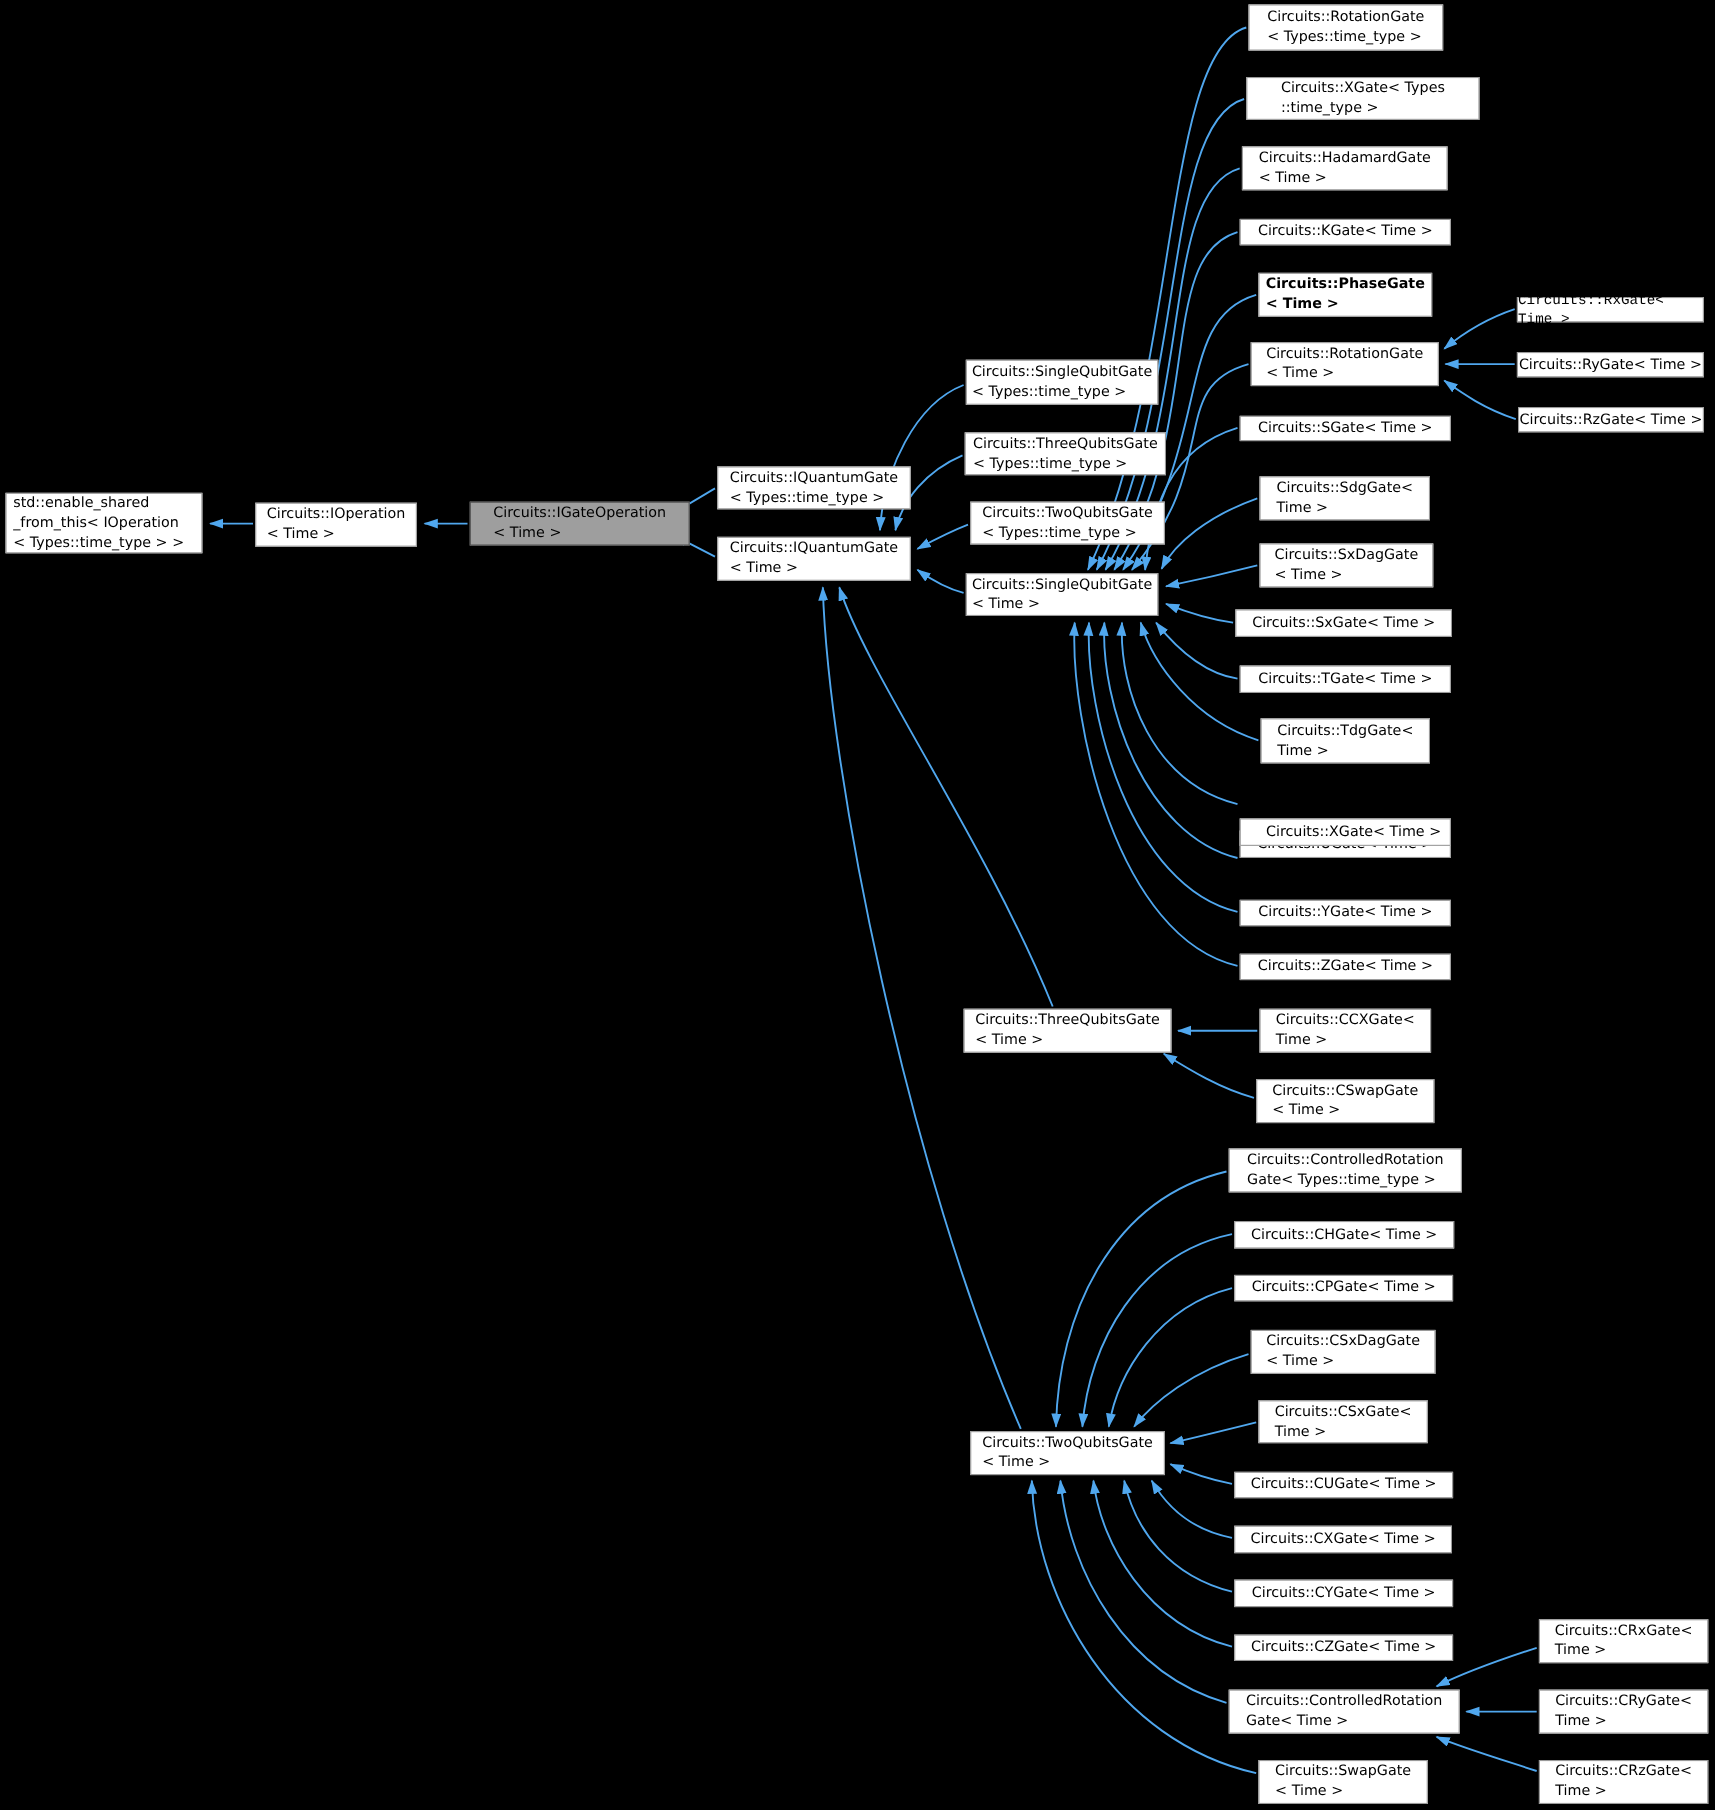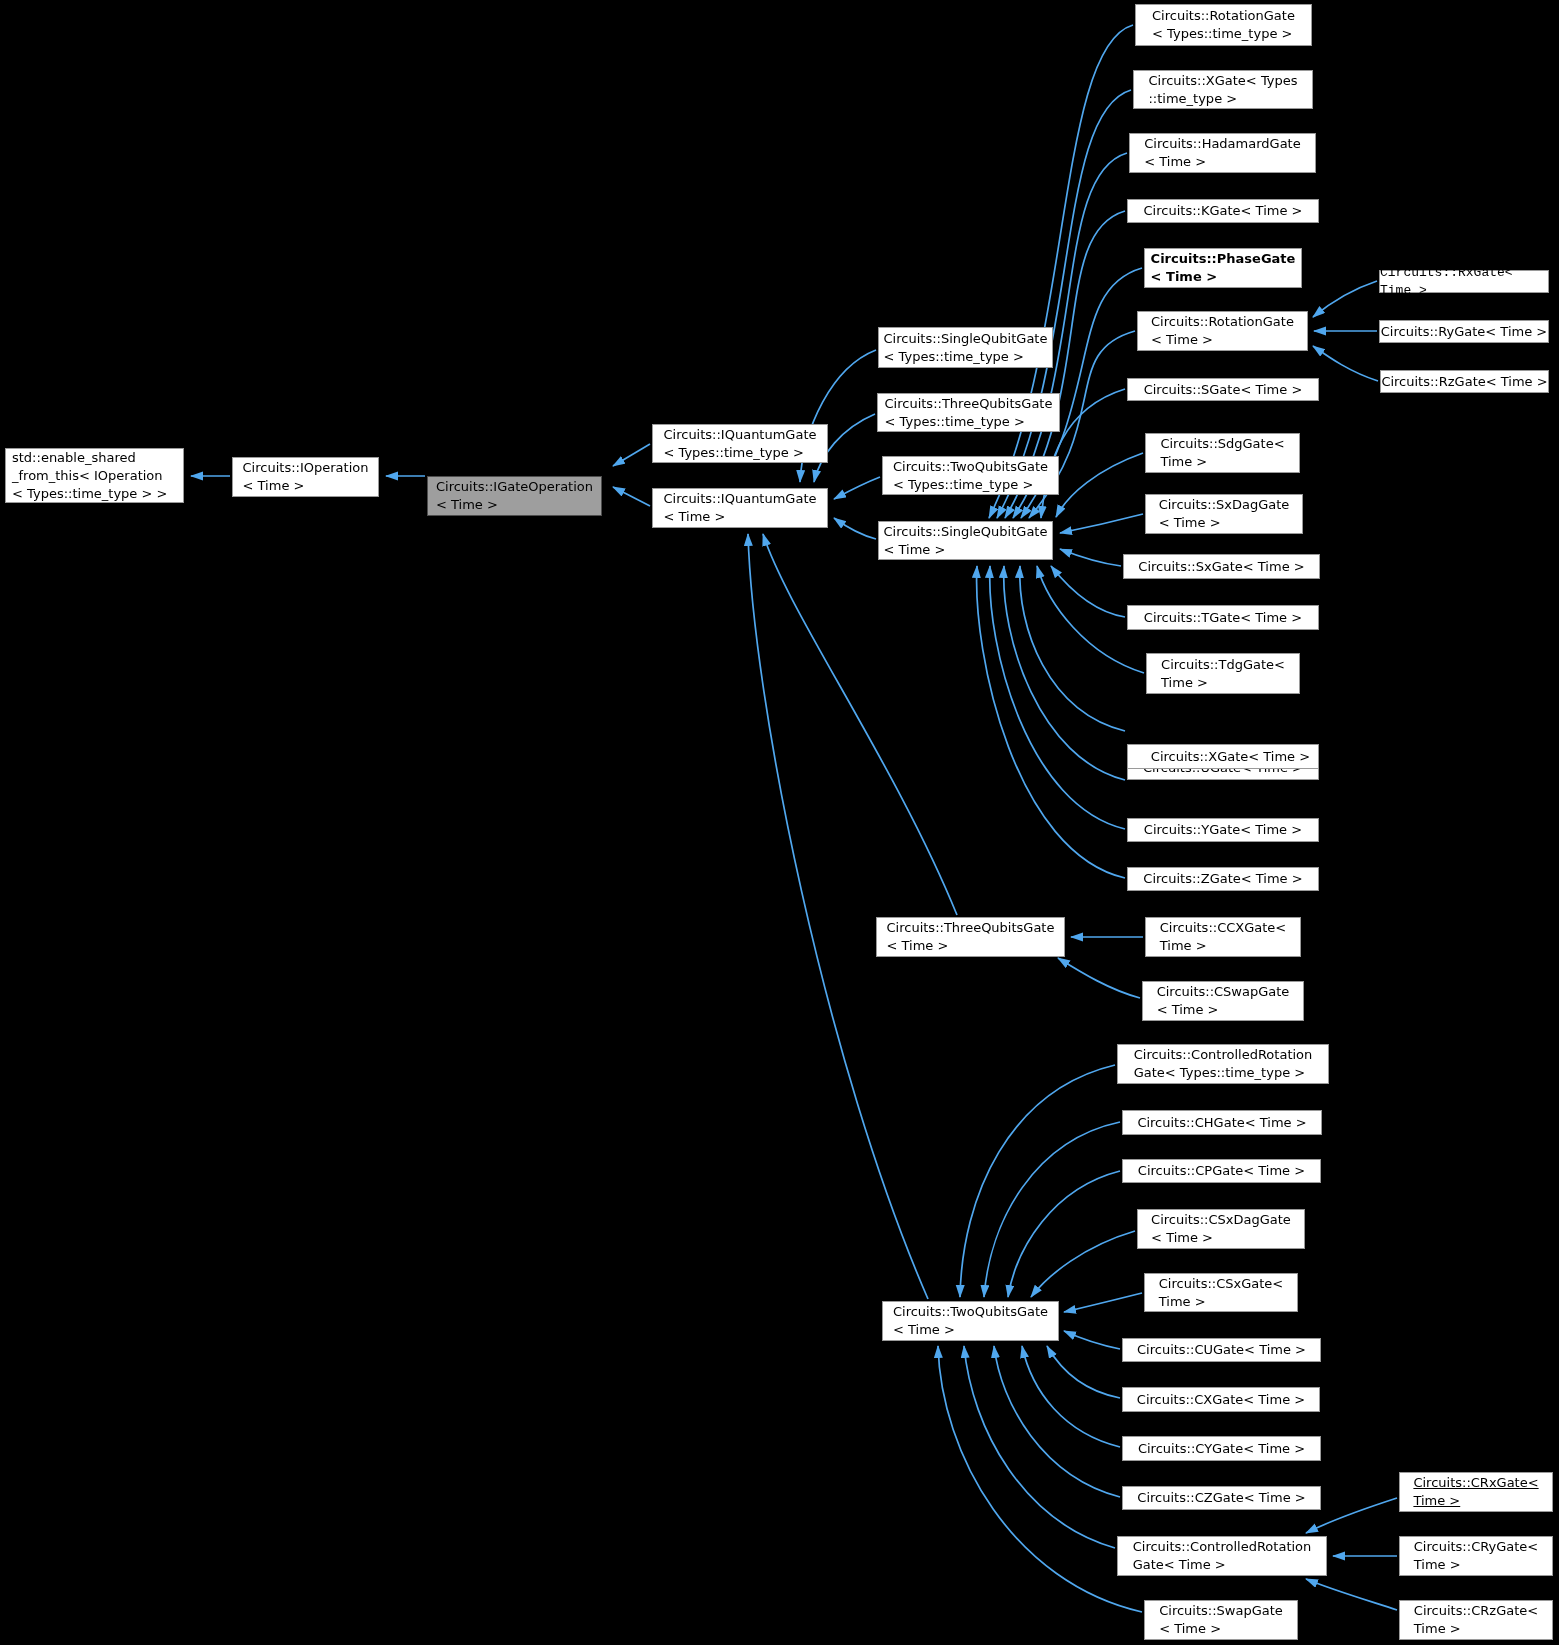--- a/index.html
+++ b/index.html
@@ -84,41 +84,41 @@
   <path class="edge" marker-end="url(#ah)" d="M 1397 1498 C 1360 1510 1330 1521 1306 1533"></path>
   <path class="edge" marker-end="url(#ah)" d="M 1397 1556 L 1333 1556"></path>
   <path class="edge" marker-end="url(#ah)" d="M 1397 1610 C 1360 1598 1330 1589 1306 1579"></path>
 </svg>
 
 <div class="node align-left" style="left:5px;top:448px;width:179px;height:55px;">std::enable_shared
 _from_this&lt; IOperation
 &lt; Types::time_type &gt; &gt;</div>
 <div class="node" style="left:232px;top:457px;width:147px;height:40px;">Circuits::IOperation
 &lt; Time &gt;</div>
-<div class="node selected" style="left:427px;top:456px;width:175px;height:40px;margin-top:20px;">Circuits::IGateOperation
+<div class="node selected" style="left:427px;top:456px;width:200px;height:40px;">Circuits::IGateOperation
 &lt; Time &gt;</div>
 <div class="node" style="left:652px;top:424px;width:176px;height:39px;">Circuits::IQuantumGate
 &lt; Types::time_type &gt;</div>
 <div class="node" style="left:652px;top:488px;width:176px;height:40px;">Circuits::IQuantumGate
 &lt; Time &gt;</div>
 <div class="node" style="left:878px;top:327px;width:175px;height:41px;">Circuits::SingleQubitGate
 &lt; Types::time_type &gt;</div>
 <div class="node" style="left:877px;top:393px;width:183px;height:39px;">Circuits::ThreeQubitsGate
 &lt; Types::time_type &gt;</div>
 <div class="node" style="left:882px;top:456px;width:177px;height:39px;">Circuits::TwoQubitsGate
 &lt; Types::time_type &gt;</div>
 <div class="node" style="left:878px;top:521px;width:175px;height:39px;">Circuits::SingleQubitGate
 &lt; Time &gt;</div>
 <div class="node" style="left:876px;top:917px;width:189px;height:40px;">Circuits::ThreeQubitsGate
 &lt; Time &gt;</div>
 <div class="node" style="left:882px;top:1301px;width:177px;height:40px;">Circuits::TwoQubitsGate
 &lt; Time &gt;</div>
 <div class="node" style="left:1135px;top:4px;width:177px;height:42px;">Circuits::RotationGate
 &lt; Types::time_type &gt;</div>
-<div class="node" style="left:1133px;top:70px;width:180px;height:39px;">Circuits::XGate&lt; Types
+<div class="node" style="left:1133px;top:70px;width:212px;height:39px;">Circuits::XGate&lt; Types
 ::time_type &gt;</div>
 <div class="node" style="left:1129px;top:133px;width:187px;height:40px;">Circuits::HadamardGate
 &lt; Time &gt;</div>
 <div class="node" style="left:1127px;top:199px;width:192px;height:24px;">Circuits::KGate&lt; Time &gt;</div>
 <div class="node" style="left:1144px;top:248px;width:158px;height:40px;font-weight:bold;">Circuits::PhaseGate
 &lt; Time &gt;</div>
 <div class="node" style="left:1137px;top:311px;width:171px;height:40px;">Circuits::RotationGate
 &lt; Time &gt;</div>
 <div class="node" style="left:1127px;top:378px;width:192px;height:23px;">Circuits::SGate&lt; Time &gt;</div>
 <div class="node" style="left:1145px;top:433px;width:155px;height:40px;">Circuits::SdgGate&lt;
@@ -149,18 +149,18 @@
 <div class="node" style="left:1122px;top:1387px;width:198px;height:25px;">Circuits::CXGate&lt; Time &gt;</div>
 <div class="node" style="left:1122px;top:1436px;width:199px;height:25px;">Circuits::CYGate&lt; Time &gt;</div>
 <div class="node" style="left:1122px;top:1486px;width:199px;height:24px;">Circuits::CZGate&lt; Time &gt;</div>
 <div class="node" style="left:1117px;top:1536px;width:210px;height:40px;">Circuits::ControlledRotation
 Gate&lt; Time &gt;</div>
 <div class="node" style="left:1144px;top:1600px;width:154px;height:40px;">Circuits::SwapGate
 &lt; Time &gt;</div>
 <div class="node" style="left:1379px;top:270px;width:170px;height:23px;font-family:Liberation Mono, monospace;">Circuits::RxGate&lt; Time &gt;</div>
 <div class="node" style="left:1379px;top:320px;width:170px;height:23px;">Circuits::RyGate&lt; Time &gt;</div>
 <div class="node" style="left:1380px;top:370px;width:169px;height:23px;">Circuits::RzGate&lt; Time &gt;</div>
-<div class="node" style="left:1399px;top:1472px;width:154px;height:40px;text-decoration:underline;">Circuits::CRxGate&lt;
+<div class="node" style="left:1399px;top:1472px;width:154px;height:40px;">Circuits::CRxGate&lt;
 Time &gt;</div>
 <div class="node" style="left:1399px;top:1536px;width:154px;height:40px;">Circuits::CRyGate&lt;
 Time &gt;</div>
 <div class="node" style="left:1399px;top:1600px;width:154px;height:40px;">Circuits::CRzGate&lt;
 Time &gt;</div>
 
 </body></html>

